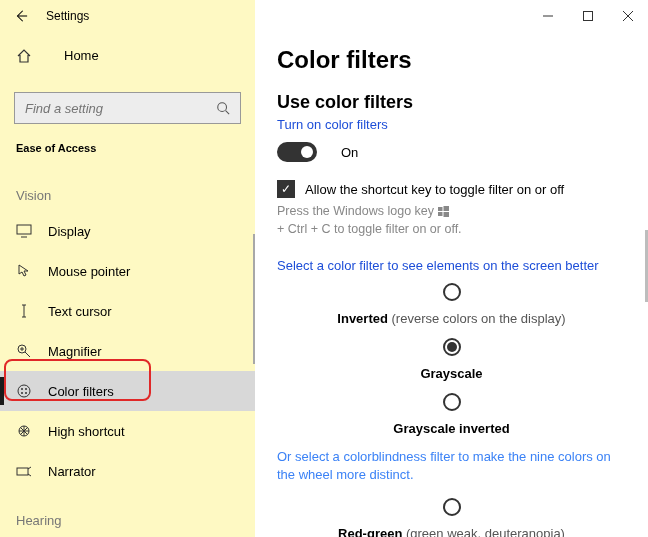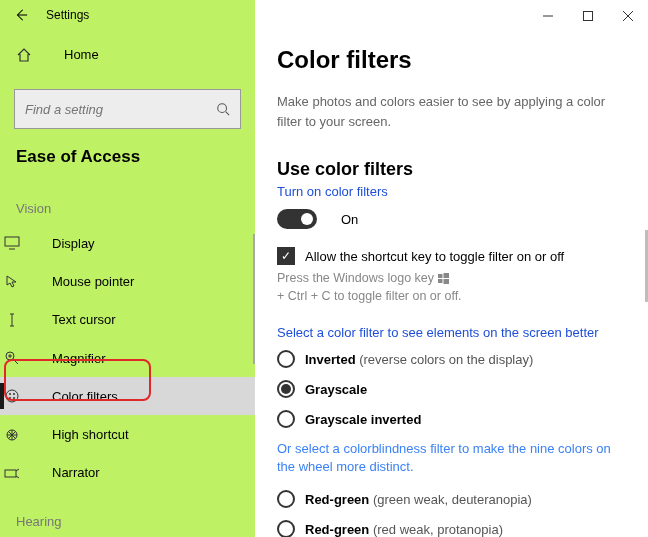--- a/index.html
+++ b/index.html
@@ -1,35 +1,35 @@
 <!DOCTYPE html>
 <html><head>
 <meta charset="utf-8">
 <style>
   * { box-sizing: border-box; margin: 0; padding: 0; font-family: "Segoe UI", sans-serif; }
   body { width: 648px; height: 537px; overflow: hidden; background: #fff; display: flex; }
 
   
-  .left { width: 255px; height: 100%; background: #bef264; display: flex; flex-direction: column; position: relative; }
+  .left { width: 255px; height: 100%; background: #fef9c3; display: flex; flex-direction: column; position: relative; }
   .titlebar-left { display: flex; align-items: center; height: 32px; padding-left: 14px; gap: 18px; }
   .titlebar-left .back { width: 14px; height: 14px; display: flex; align-items: center; justify-content: center; cursor: pointer; }
   .titlebar-left .title { font-size: 12px; color: #000; }
   
   .home-row { display: flex; align-items: flex-start; height: 36px; padding-left: 16px; gap: 32px; margin-top: 16px; cursor: pointer; }
   .home-row .label { font-size: 13px; color: #000; }
 
   .search-wrap { padding: 8px 14px 0 14px; }
-  .search { width: 100%; height: 40px; border: 1px solid #999; background: #ededed; display: flex; align-items: center; padding: 0 10px; }
+  .search { width: 100%; height: 32px; border: 1px solid #999; background: #ededed; display: flex; align-items: center; padding: 0 10px; }
   .search input { flex: 1; border: none; background: transparent; font-size: 13px; outline: none; font-style: italic; color: #444; }
   .search .mag { color: #555; }
 
-  .category-hdr { font-size: 17px; font-weight: 600; padding: 18px 4px 12px 16px; }
+  .category-hdr { font-size: 11px; font-weight: 600; padding: 18px 4px 12px 16px; }
   .subcat { font-size: 13px; color: #777; padding: 22px 16px 8px 16px; }
 
-  .nav-item { height: 40px; display: flex; align-items: center; padding-left: 4px; gap: 32px; cursor: pointer; font-size: 13px; color: #000; position: relative; }
+  .nav-item { height: 40px; display: flex; align-items: center; padding-left: 16px; gap: 16px; cursor: pointer; font-size: 13px; color: #000; position: relative; }
   .nav-item .icon { width: 16px; display: flex; align-items: center; justify-content: center; color: #333; }
   .nav-item.selected { background: #d8d8d8; }
   .nav-item.selected::before { content: ""; position: absolute; left: 0; top: 6px; bottom: 6px; width: 4px; background: #1a1a1a; }
 
   .highlight-box { position: absolute; border: 2.5px solid #e02828; border-radius: 8px; left: 4px; width: 147px; height: 42px; top: 359px; pointer-events: none; }
 
   
   .right { flex: 1; height: 100%; background: #fff; display: flex; flex-direction: column; position: relative; }
   .titlebar-right { height: 32px; display: flex; justify-content: flex-end; }
   .winbtn { width: 40px; display: flex; align-items: center; justify-content: center; cursor: pointer; color: #333; }
@@ -43,21 +43,21 @@
   .toggle-row { display: flex; align-items: center; gap: 24px; margin-bottom: 18px; }
   .toggle { width: 40px; height: 20px; border-radius: 10px; background: #333; position: relative; cursor: pointer; }
   .toggle .knob { width: 12px; height: 12px; border-radius: 50%; background: #fff; position: absolute; top: 4px; right: 4px; }
   .toggle-text { font-size: 13px; }
 
   .check-row { display: flex; align-items: center; gap: 10px; margin-bottom: 6px; }
   .checkbox { width: 18px; height: 18px; background: #333; display: flex; align-items: center; justify-content: center; color: #fff; font-size: 12px; cursor: pointer; }
   .check-label { font-size: 13px; }
   .hint { font-size: 12.5px; color: #888; margin-bottom: 22px; display: flex; align-items: center; gap: 4px; flex-wrap: wrap; }
 
-  .radio-row { display: flex; align-items: center; gap: 10px; margin-bottom: 12px; cursor: pointer; }
+  .radio-row { display: flex; align-items: center; gap: 10px; margin-bottom: 12px; cursor: pointer; flex-direction: column; }
   .radio { width: 18px; height: 18px; border: 2px solid #333; border-radius: 50%; display: flex; align-items: center; justify-content: center; flex-shrink: 0; }
   .radio.selected .dot { width: 10px; height: 10px; border-radius: 50%; background: #333; }
   .radio-label { font-size: 13px; }
   .radio-label .b { font-weight: 600; }
   .radio-label .sub { color: #555; }
 
   .or-text { font-size: 13px; color: #3b82f6; margin: 8px 0 14px 0; max-width: 340px; line-height: 1.4; }
 
   .scroll-indicator { position: absolute; right: 0; top: 230px; width: 3px; height: 72px; background: #bdbdbd; }
   .left-scroll { position: absolute; right: 0; top: 234px; width: 2px; height: 130px; background: #a8a8a8; }
@@ -187,21 +187,20 @@
       </div>
     <div class="winbtn">
         <svg width="10" height="10">
           <path d="M0 0 L10 10 M10 0 L0 10" stroke="#333"></path>
         </svg>
       </div>
   </div>
 
   <div class="content">
     <div class="page-title">Color filters</div>
-    <div class="desc">Make photos and colors easier to see by applying a color filter to your screen.</div>
 
     <div class="section-hdr">Use color filters</div>
     <div class="sub-label">Turn on color filters</div>
     <div class="toggle-row">
       <div class="toggle">
           <div class="knob"></div>
         </div>
       <span class="toggle-text">On</span>
     </div>
 

